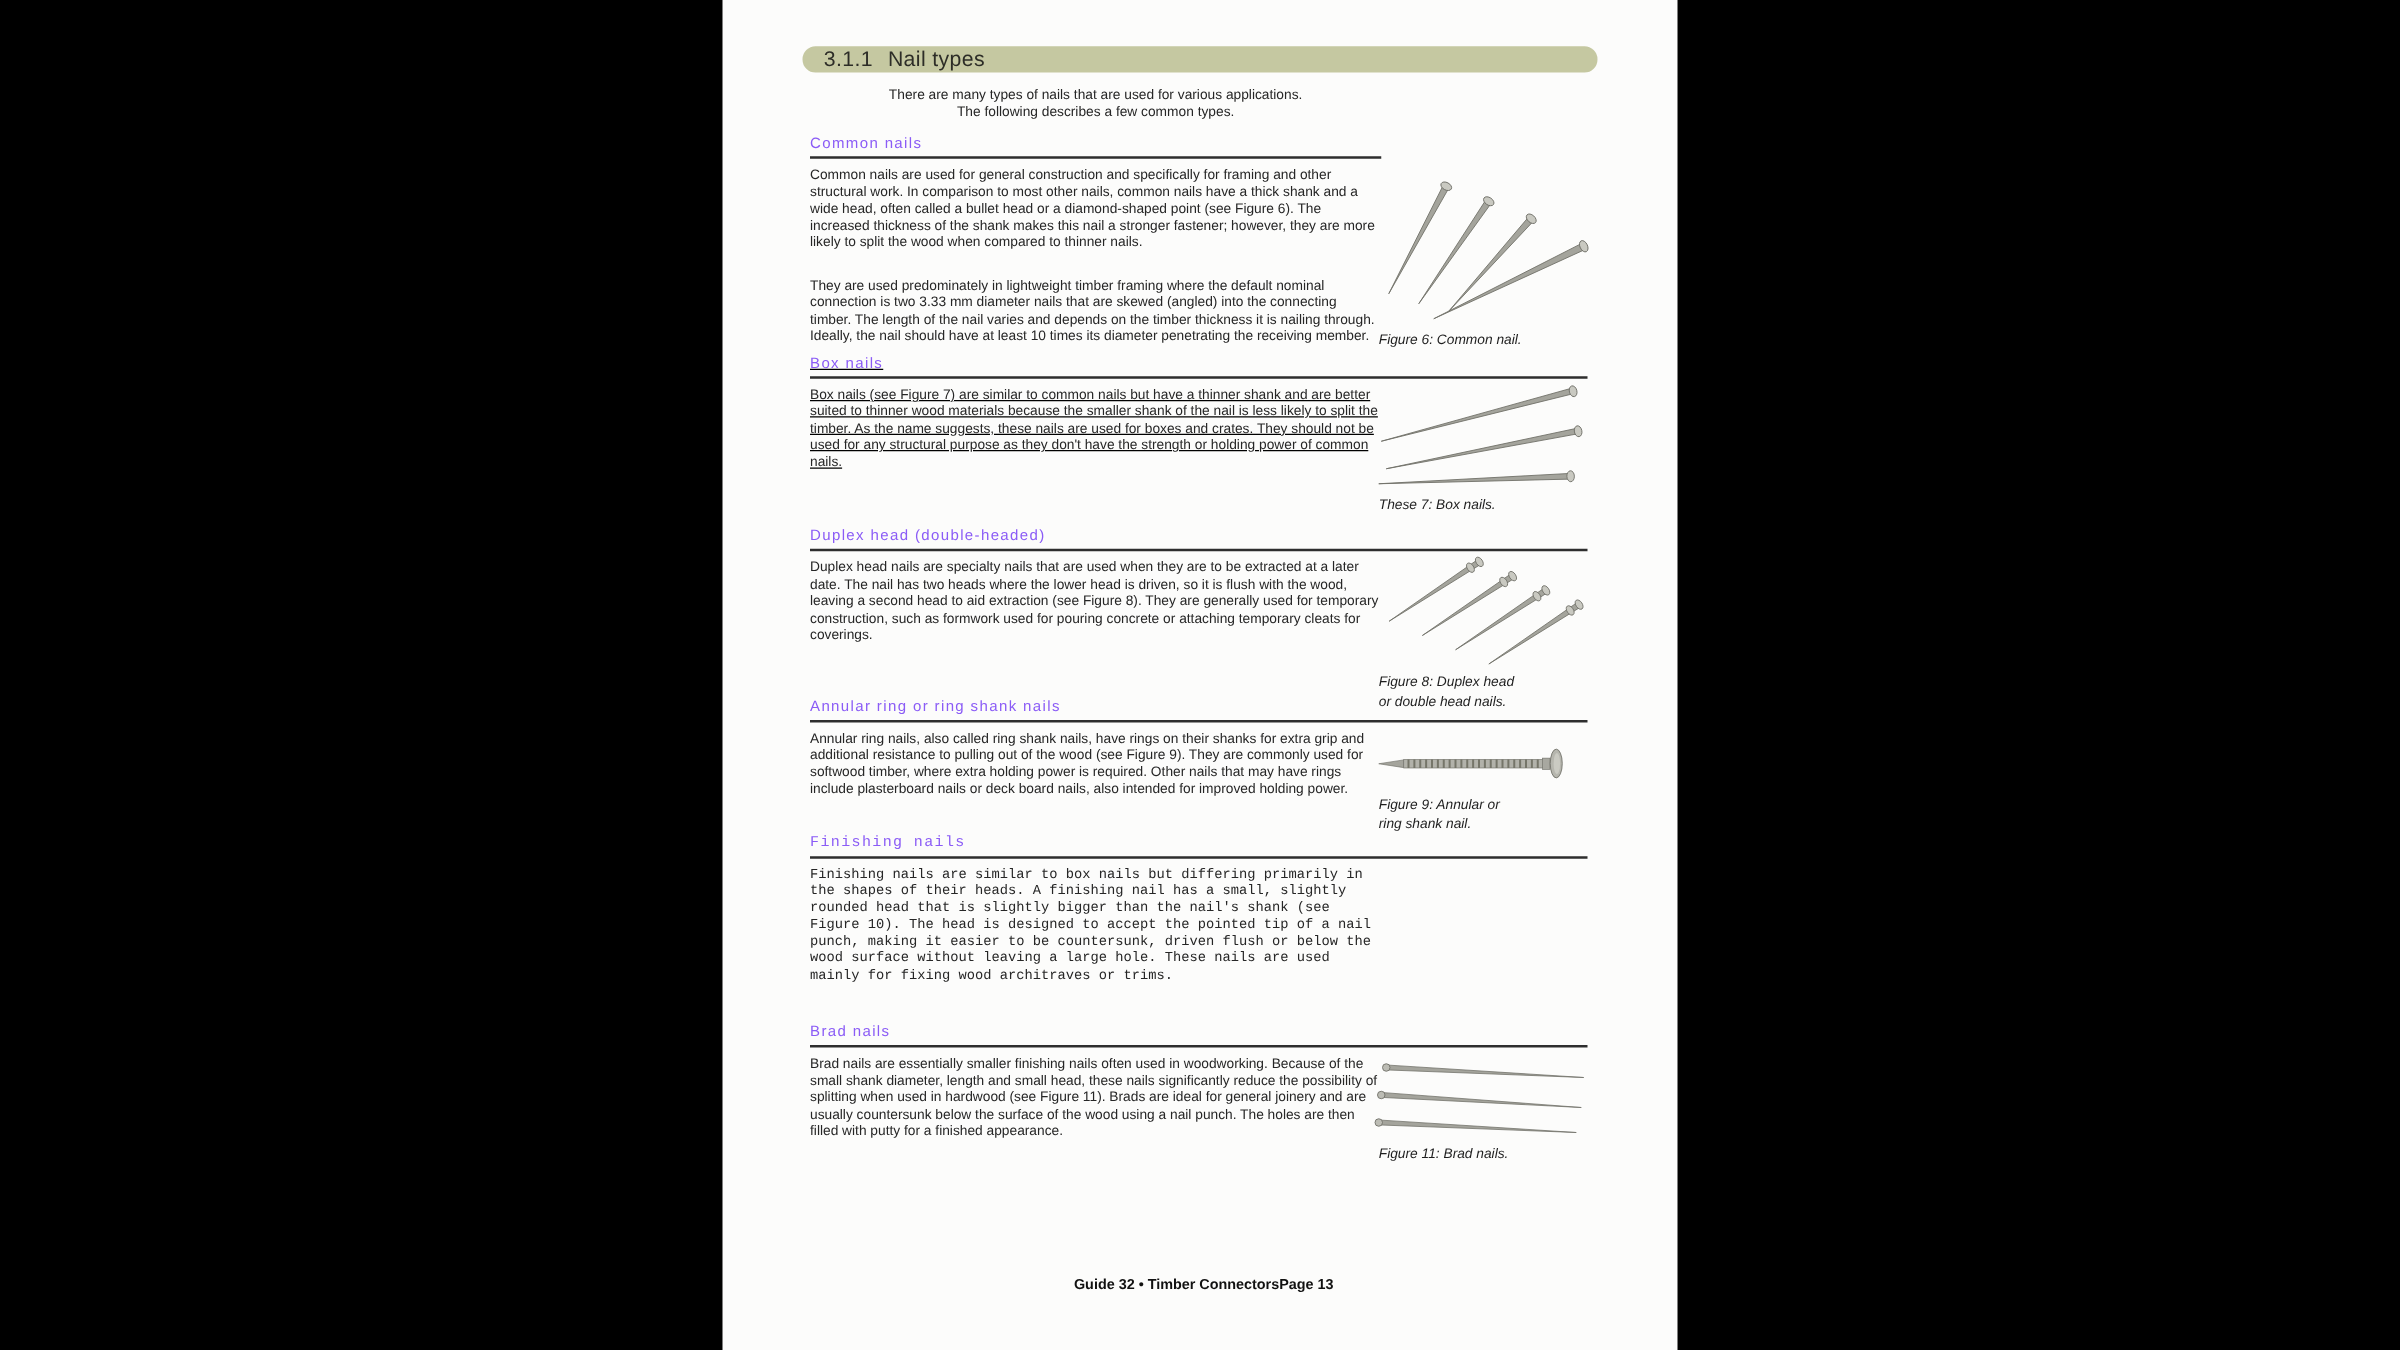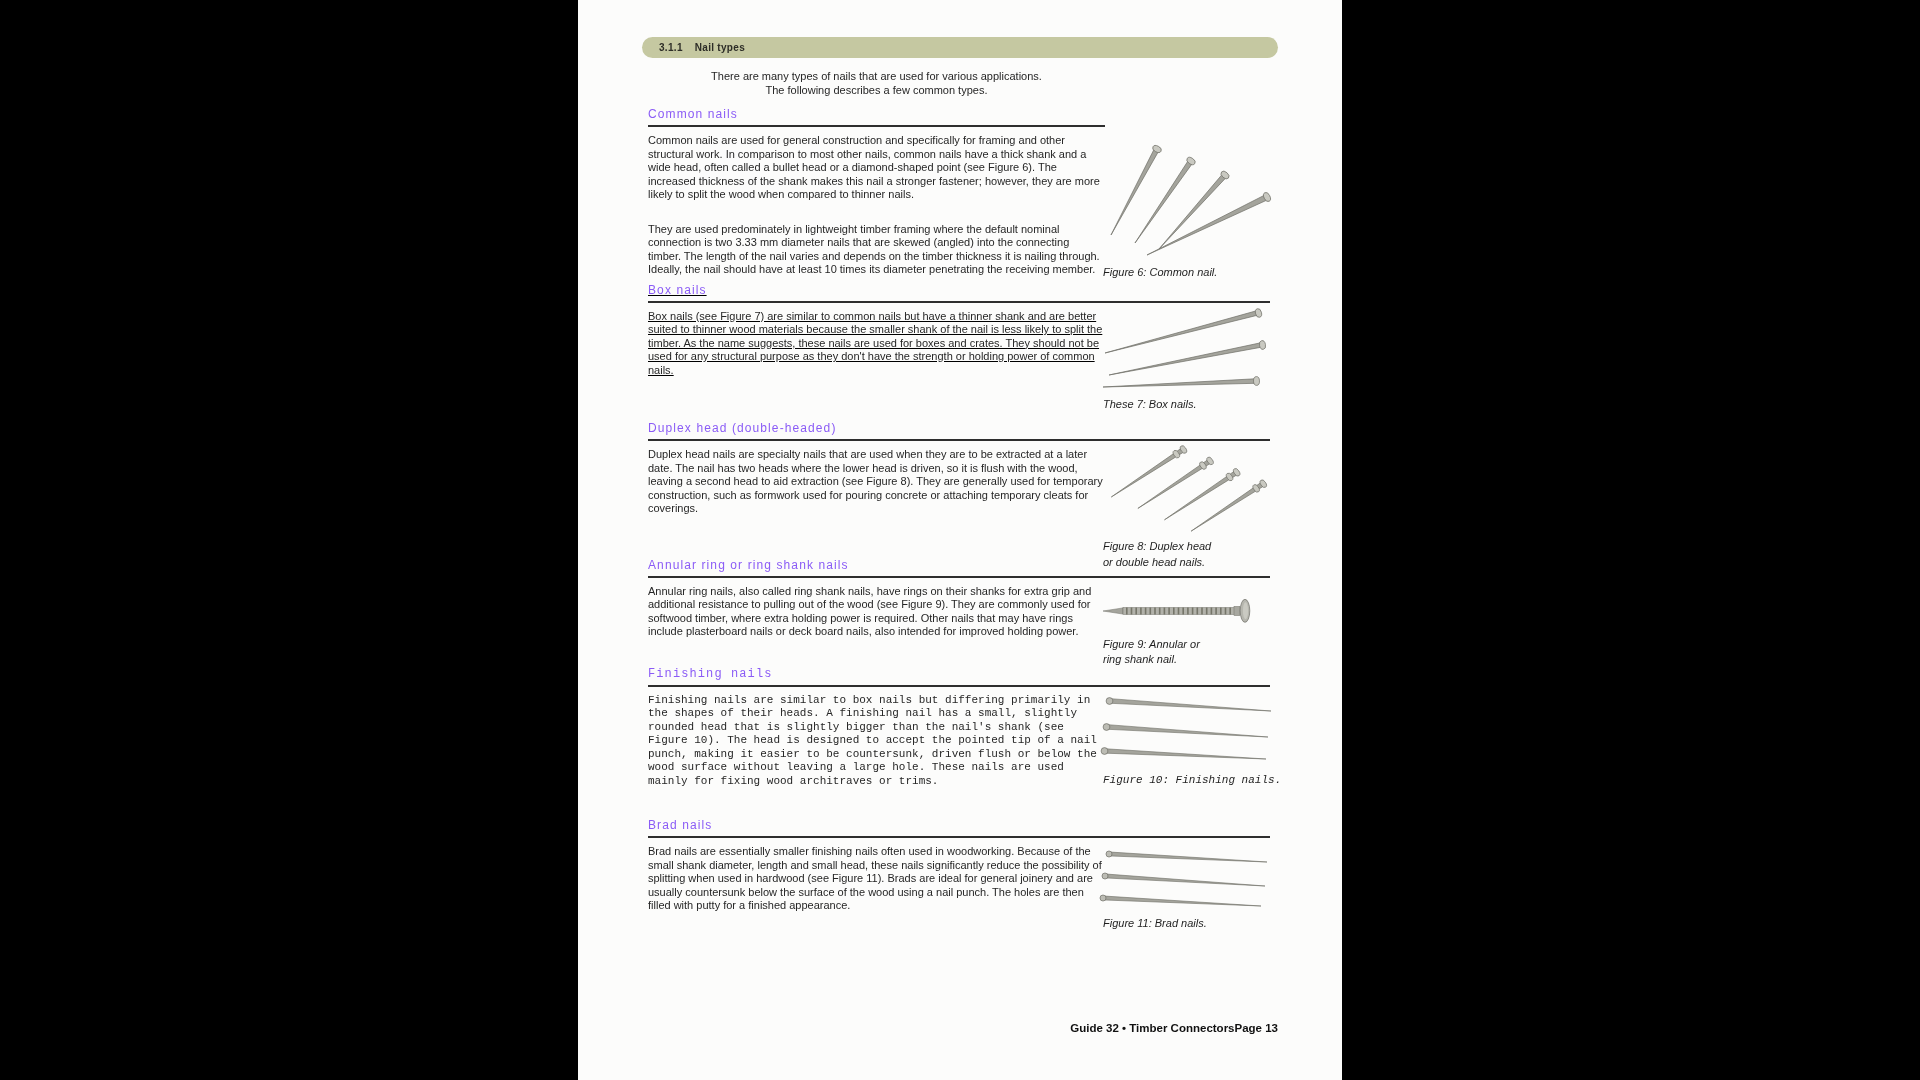--- a/index.html
+++ b/index.html
@@ -15,21 +15,21 @@
     margin: 0 auto;
     background: #fcfcfb;
   }
   .banner {
     position: absolute; left: 64px; top: 37px;
     width: 636px; height: 21px;
     border-radius: 10.5px;
     background: #c5c8a1;
     line-height: 21px;
     padding-left: 17px;
-    font-size: 10px; font-weight: bold;
+    font-size: 17px; font-weight: normal;
     color: #2d2d27; letter-spacing: 0.3px;
   }
   .banner .num { }
   .banner .ttl { margin-left: 12px; }
   .content {
     position: absolute; left: 70px; top: 0;
     width: 457px;
     padding-top: 70px;
   }
   .intro-line {
@@ -59,21 +59,21 @@
   .figure {
     position: absolute; left: 447px; width: 200px;
   }
   .fig-caption {
     font-style: italic; font-size: 11px; line-height: 15.5px;
     color: #1e1e1e; white-space: pre-line;
     padding-left: 8px; margin-top: 4px;
   }
   .footer {
     position: absolute; left: 70px; top: 1022px; width: 630px;
-    display: flex; justify-content: flex-end;
+    display: flex; justify-content: center;
     font-size: 11.5px; font-weight: bold; color: #111;
   }
   svg.nailpic { display: block; }
 </style>
 </head>
 <body>
 
 <div class="page">
 
   <div class="banner" style="background-color: rgb(197, 200, 161);">
@@ -173,35 +173,20 @@
         </svg>
         <div class="fig-caption">Figure 9: Annular or
 ring shank nail.</div>
       </div>
     </div>
 
     <div class="section sec-finishing">
       <div class="sec-heading">Finishing nails</div>
       <div class="rule"></div>
       <p class="para">Finishing nails are similar to box nails but differing primarily in the shapes of their heads. A finishing nail has a small, slightly rounded head that is slightly bigger than the nail's shank (see Figure 10). The head is designed to accept the pointed tip of a nail punch, making it easier to be countersunk, driven flush or below the wood surface without leaving a large hole. These nails are used mainly for fixing wood architraves or trims.</p>
-      <div class="figure" style="top:20px">
-        <svg class="nailpic" width="195" height="82" viewBox="0 0 195 82">
-          <g fill="#a4a49c" stroke="#6f6f67" stroke-width="0.6">
-            <polygon points="16,11.7 16,16.3 176,24"></polygon>
-            <polygon points="13,37.7 13,42.3 173,50"></polygon>
-            <polygon points="11,61.8 11,66.2 171,72"></polygon>
-          </g>
-          <g fill="#bcbcb4" stroke="#6f6f67" stroke-width="0.7">
-            <circle cx="14.5" cy="14" r="3.4"></circle>
-            <circle cx="11.5" cy="40" r="3.4"></circle>
-            <circle cx="9.5" cy="64" r="3.4"></circle>
-          </g>
-        </svg>
-        <div class="fig-caption">Figure 10: Finishing nails.</div>
-      </div>
     </div>
 
     <div class="section sec-brad">
       <div class="sec-heading">Brad nails</div>
       <div class="rule"></div>
       <p class="para">Brad nails are essentially smaller finishing nails often used in woodworking. Because of the small shank diameter, length and small head, these nails significantly reduce the possibility of splitting when used in hardwood (see Figure 11). Brads are ideal for general joinery and are usually countersunk below the surface of the wood using a nail punch. The holes are then filled with putty for a finished appearance.</p>
       <div class="figure" style="top:24px">
         <svg class="nailpic" width="195" height="70" viewBox="0 0 195 70">
           <g fill="#a4a49c" stroke="#6f6f67" stroke-width="0.6">
             <polygon points="16,10.1 16,14 172,20"></polygon>

